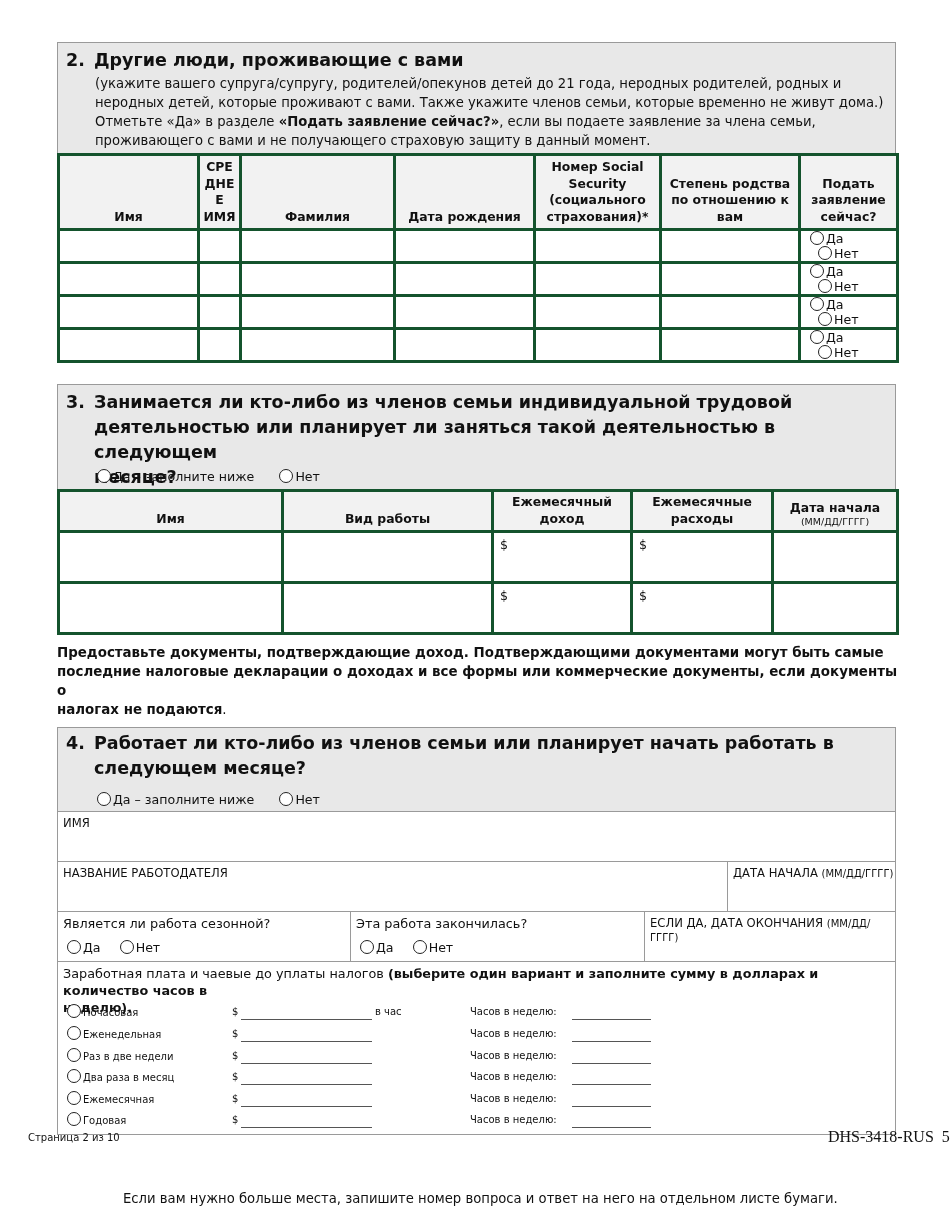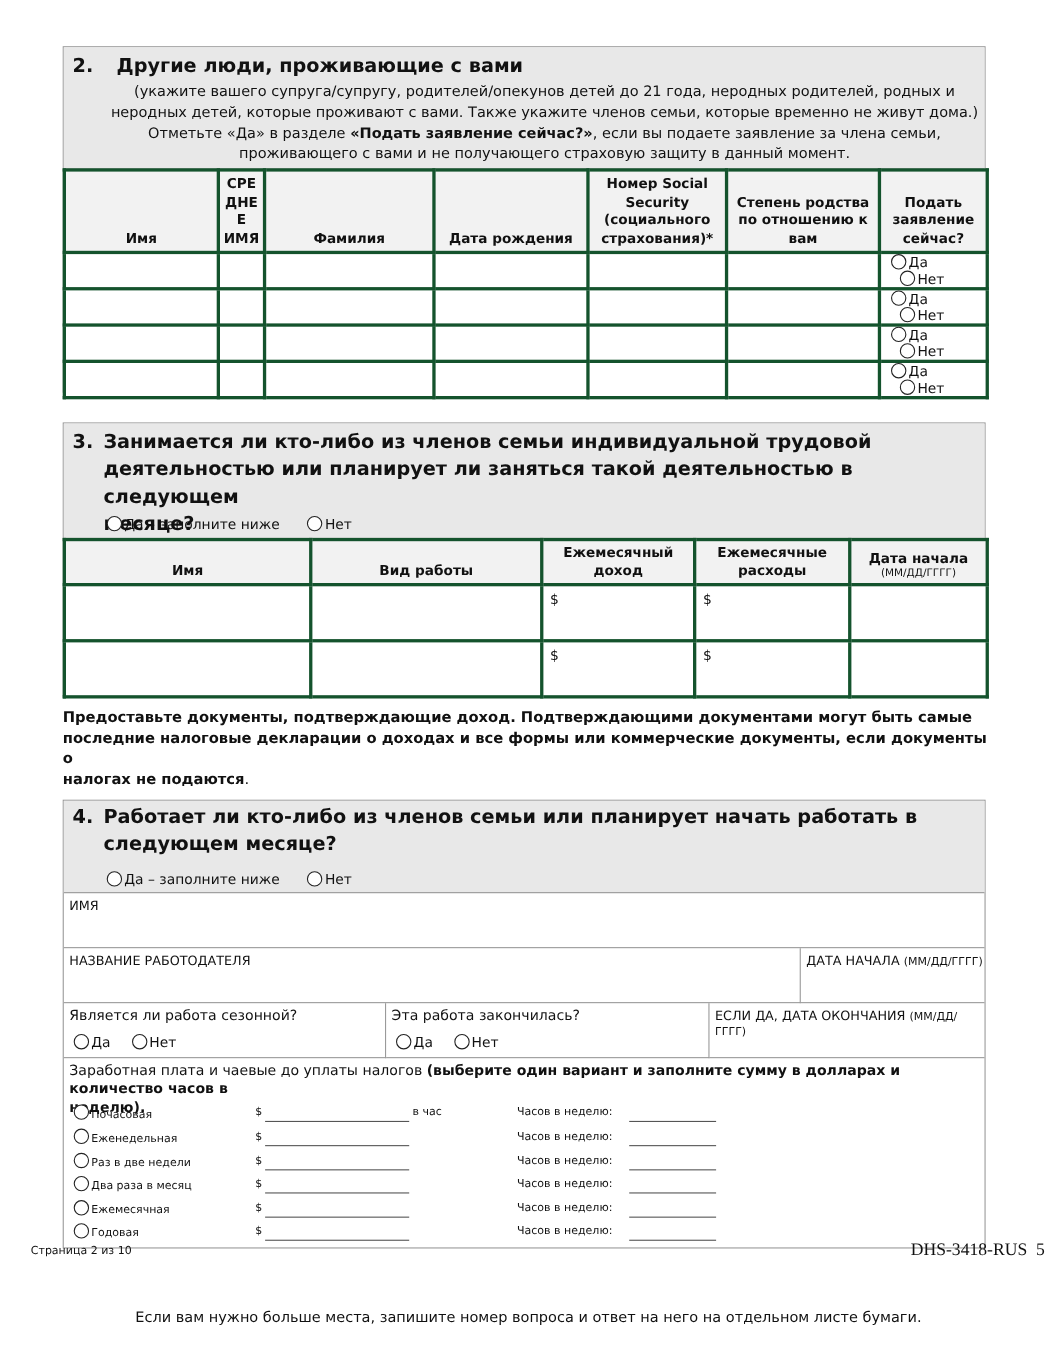--- a/index.html
+++ b/index.html
@@ -3,21 +3,21 @@
 <meta charset="utf-8">
 <style>
   * { box-sizing: border-box; margin: 0; padding: 0; }
   html, body { width: 950px; height: 1230px; background: #ffffff; }
   body { font-family: "DejaVu Sans", "Liberation Sans", sans-serif; color: #111; position: relative; overflow: hidden; }
   .abs { position: absolute; }
   .box { position: absolute; border: 1px solid #9a9a9a; background: #fff; }
   .hdr { background: #e8e8e8; position: absolute; left: 0; right: 0; top: 0; border-bottom: 1px solid #9a9a9a; }
   .title { font-weight: bold; font-size: 17.5px; line-height: 25px; position: absolute; }
   .num { position: absolute; font-weight: bold; font-size: 17.5px; line-height: 25px; }
-  .sub { font-size: 13.2px; line-height: 19px; position: absolute; text-align: center; }
+  .sub { font-size: 13.2px; line-height: 19px; position: absolute; }
   b { font-weight: bold; }
   table { border-collapse: collapse; position: absolute; table-layout: fixed; }
   td, th { border: 3px solid #14532d; font-size: 12.4px; }
   th { background: #f2f2f2; font-weight: bold; vertical-align: bottom; text-align: center; line-height: 16.5px; padding: 0 2px 3px; }
   td { background: #fff; vertical-align: top; }
   .radio { display: inline-block; width: 14px; height: 14px; border: 1px solid #222; border-radius: 50%; vertical-align: -2px; margin-right: 2px; background: #fff; }
   .rlbl { font-size: 12.6px; }
   .opt { display: inline-block; }
   .dollar { font-size: 12.6px; padding: 4px 0 0 6px; display: block; }
   .fieldlbl { font-size: 11.6px; position: absolute; left: 5px; top: 4px; }
@@ -25,21 +25,21 @@
   .cell { position: absolute; border-right: 1px solid #9a9a9a; border-bottom: 1px solid #9a9a9a; }
   .line { position: absolute; border-bottom: 1px solid #555; height: 1px; }
   .wrow { position: absolute; font-size: 10px; line-height: 16px; }
 </style>
 </head>
 <body>
 
 <div class="box" style="left:57px; top:42px; width:839px; height:315px;">
   <div class="hdr" style="height:111px;">
     <span class="num" style="left:8px; top:5px;">2.</span>
-    <span class="title" style="left:36px; top:5px; font-size:17.5px;margin-left:12px;">Другие люди, проживающие с вами</span>
+    <span class="title" style="left:36px; top:5px; font-size:17.5px;">Другие люди, проживающие с вами</span>
     <div class="sub" style="left:37px; top:31px; width:800px;">
       <div>(укажите вашего супруга/супругу, родителей/опекунов детей до 21 года, неродных родителей, родных и</div>
       <div>неродных детей, которые проживают с вами. Также укажите членов семьи, которые временно не живут дома.)</div>
       <div><span>Отметьте «Да» в разделе </span><b>«Подать заявление сейчас?»</b><span>, если вы подаете заявление за члена семьи,</span></div>
       <div>проживающего с вами и не получающего страховую защиту в данный момент.</div>
     </div>
   </div>
   <table style="left:-1px; top:110px; width:839px;">
     <colgroup>
       <col style="width:140px">

